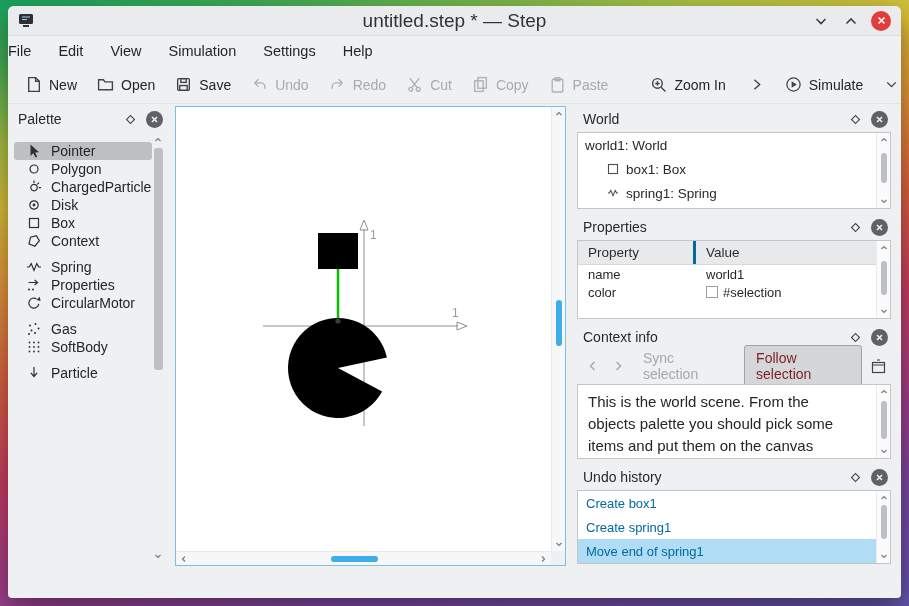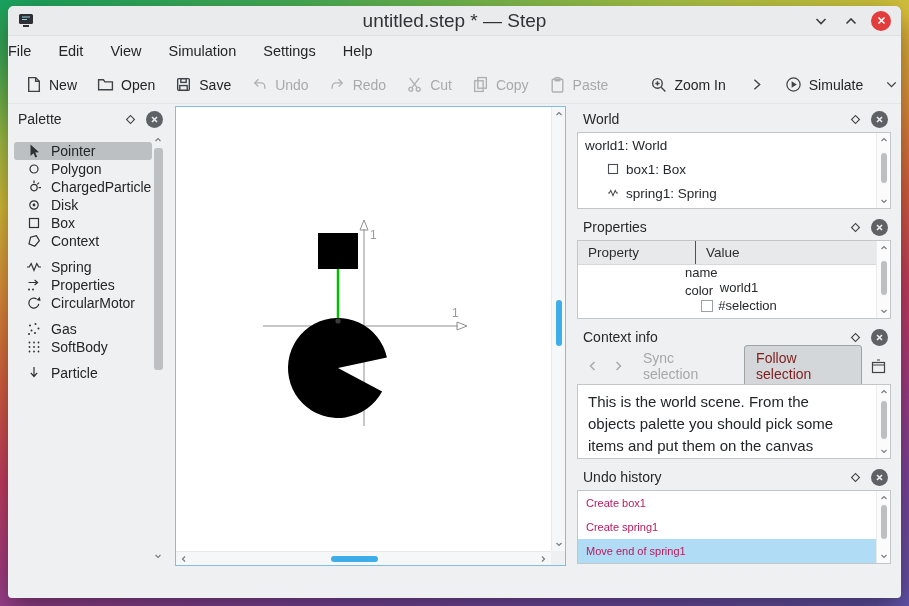--- a/index.html
+++ b/index.html
@@ -91,42 +91,42 @@
   
   .trow { height:24px; display:flex; align-items:center; gap:7px; padding-left:7px;
     font-size:13.5px; color:#26292c; }
   .trow.indent { padding-left:29px; }
   .ticon12 { width:12px; height:12px; fill:none; stroke:#4a4e52; stroke-width:1.1; }
 
   
   .prophead { height:24px; display:flex; align-items:center; background:#e8e9ea;
     border-bottom:1px solid #d6d8d9; font-size:13.5px; color:#2b2e31; }
   .phcell { padding-left:10px; }
-  .phcell.c1 { width:118px; border-right:1px solid #0369a1; align-self:stretch;
+  .phcell.c1 { width:118px; border-right:3px solid #0369a1; align-self:stretch;
     display:flex; align-items:center; padding-left:10px; }
-  .prow { height:18px; display:flex; align-items:center; font-size:13px; color:#26292c;flex-direction:column; }
+  .prow { height:18px; display:flex; align-items:center; font-size:13px; color:#26292c; }
   .pcell { padding-left:10px; display:flex; align-items:center; gap:5px; }
   .pcell.c1 { width:118px; }
   .swatch { width:12px; height:12px; background:#ffffff; border:1px solid #9aa0a4; display:inline-block; }
 
   
   .ctx-toolbar { position:absolute; left:2px; right:2px; top:26px; height:32px;
     display:flex; align-items:center; gap:8px; padding:0 4px 0 8px; }
   .navbtn { width:18px; height:18px; display:flex; align-items:center; justify-content:center; }
   .navchev { width:12px; height:12px; fill:none; stroke:#a8abae; stroke-width:1.5; }
   .ctx-sync { font-size:14px; color:#a4a8ab; padding:4px 8px; }
   .ctx-follow { font-size:14px; color:#7f1d1d; background:#d4d7d9; border:1px solid #9fa3a7;
     border-radius:3px; padding:4px 11px; }
   .ctx-box { position:absolute; left:2px; right:2px; top:60px; bottom:2px;
     background:#ffffff; border:1px solid #c2c6c9; overflow:hidden; }
   .ctx-text { padding:6px 10px; font-size:15px; line-height:22px; color:#232629; width:292px; }
 
   
   .urow { height:24px; display:flex; align-items:center; padding-left:8px;
-    font-size:11px; color:#be185d; }
+    font-size:13px; color:#0369a1; }
   .urow.sel { background:#b0dcf5; }
 </style>
 </head>
 <body>
 
 <div class="desktop">
   <div class="window">
 
     <div class="titlebar">
       <span class="app-icon">

